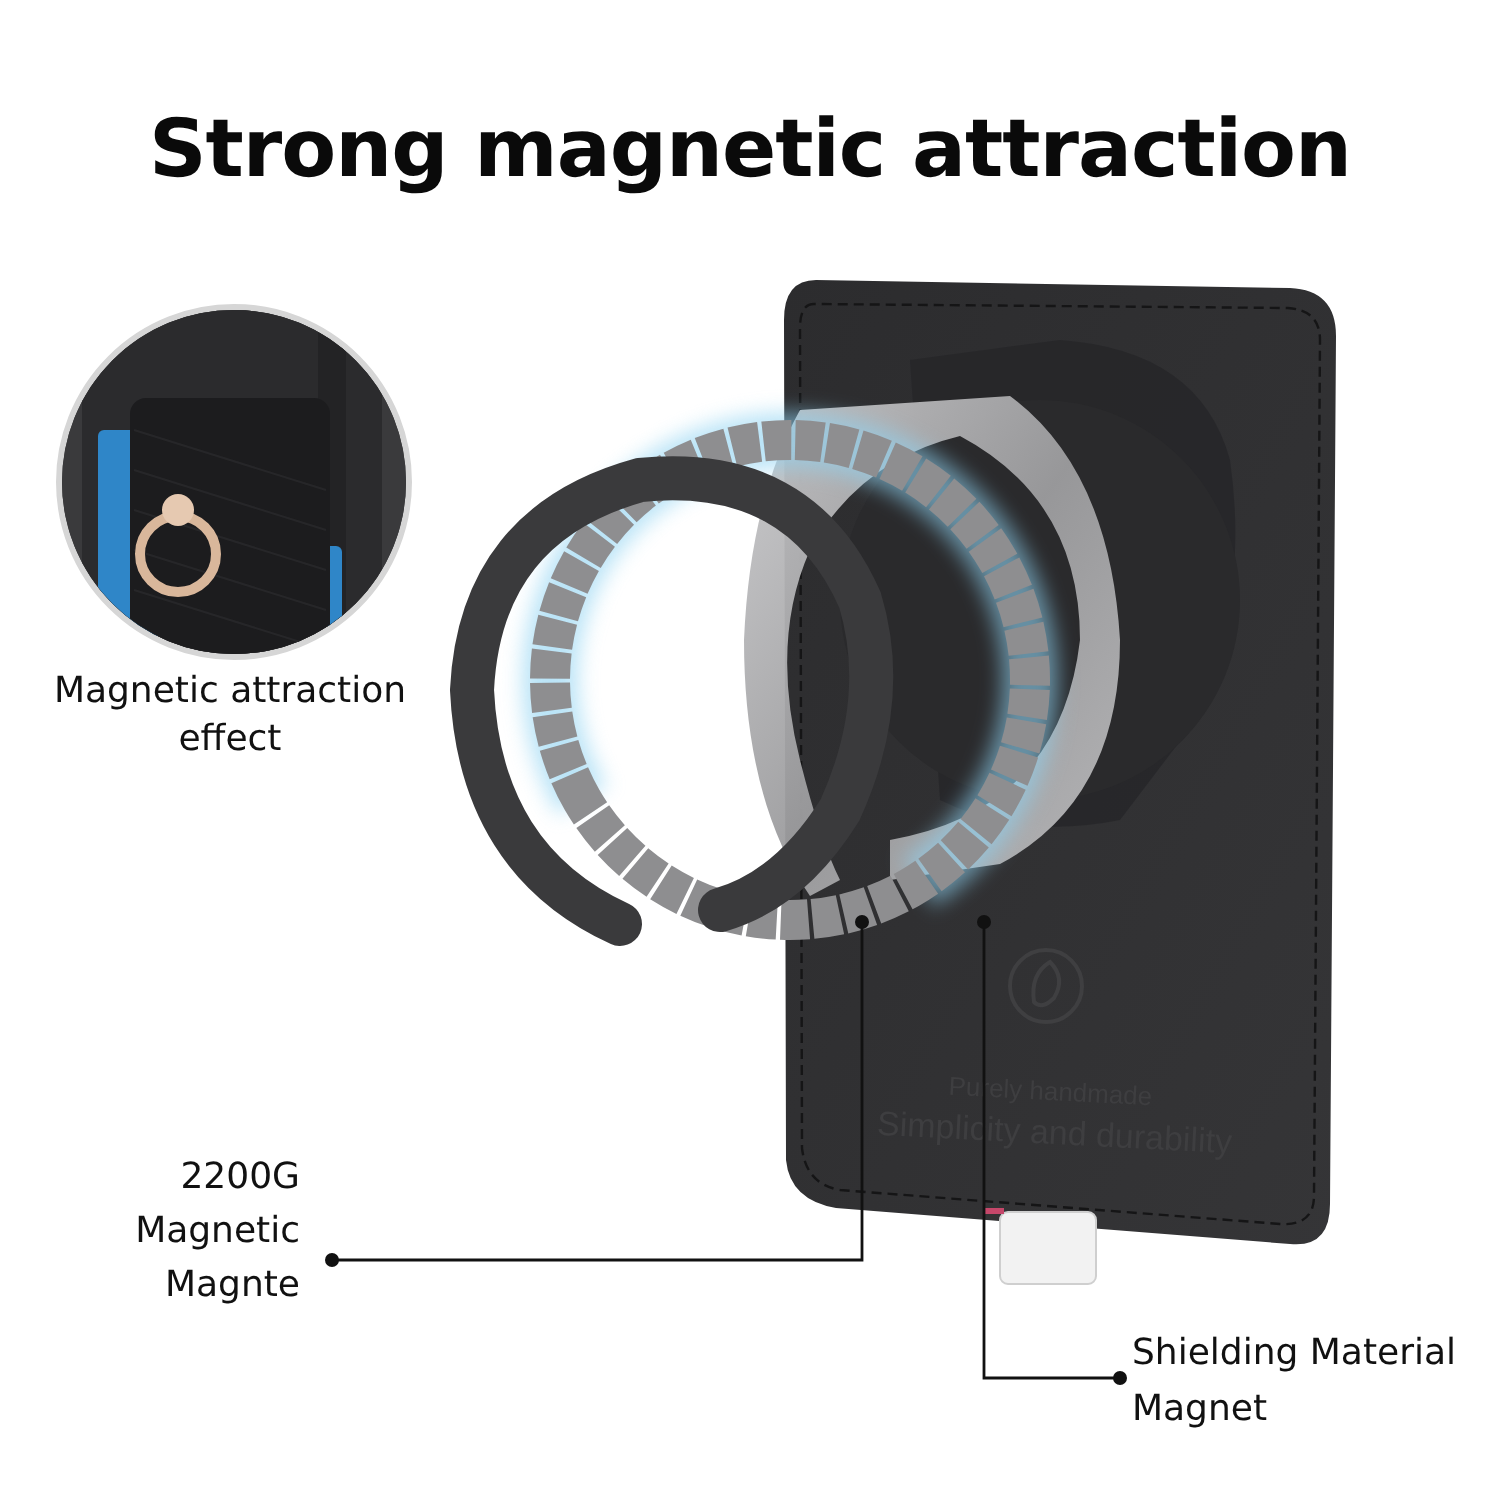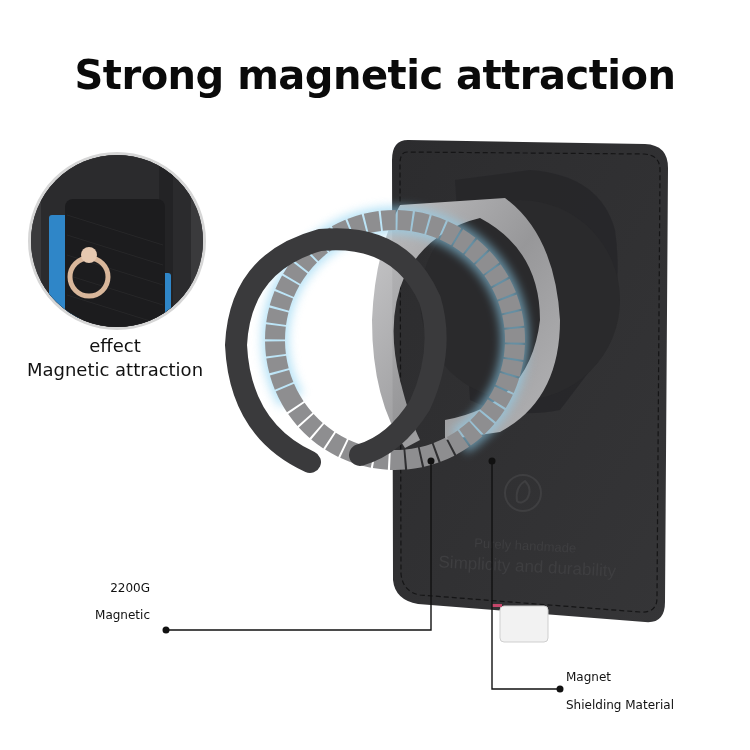--- a/index.html
+++ b/index.html
@@ -1,21 +1,21 @@
 <!DOCTYPE html>
 <html><head>
 <meta charset="utf-8">
 <style>
   html, body { margin:0; padding:0; background:#ffffff; }
   body { width:750px; height:750px; position:relative; overflow:hidden; font-family:"Liberation Sans", sans-serif; color:#111; }
   .title { position:absolute; left:0; top:20px; width:750px; text-align:center; font-family:"DejaVu Sans", sans-serif; font-weight:bold; font-size:40px; letter-spacing:-0.5px; color:#0a0a0a;margin-top:32px; }
   .inset { position:absolute; left:28px; top:152px; width:172px; height:172px; border-radius:50%; border:3px solid #d6d6d6; overflow:hidden; background:#2f2f31; }
   .inset-label { position:absolute; left:0; top:334px; width:230px; text-align:center; font-family:"DejaVu Sans", sans-serif; font-size:18px; line-height:24px; color:#111; }
   .scene { position:absolute; left:0; top:0; width:750px; height:750px; }
-  .callout { position:absolute; font-family:"DejaVu Sans", sans-serif; font-size:12px; line-height:27px; color:#111; }
+  .callout { position:absolute; font-family:"DejaVu Sans", sans-serif; font-size:18px; line-height:27px; color:#111; }
   .callout-left { right:600px; top:575px; text-align:right; white-space:nowrap; }
   .callout-right { left:566px; top:663px; text-align:left; white-space:nowrap; line-height:28px; }
 </style>
 </head>
 <body>
 
 <div class="title">Strong magnetic attraction</div>
 
 <div class="inset">
   <svg width="172" height="172" viewBox="0 0 172 172">
@@ -30,22 +30,22 @@
         <line x1="36" y1="80" x2="132" y2="110"></line>
       <line x1="36" y1="100" x2="132" y2="130"></line>
         <line x1="36" y1="120" x2="132" y2="150"></line>
       <line x1="36" y1="140" x2="132" y2="170"></line>
     </g>
     <circle cx="58" cy="122" r="19" fill="none" stroke="#d9b79b" stroke-width="5"></circle>
     <circle cx="58" cy="100" r="8" fill="#e6c9b1"></circle>
   </svg>
 </div>
 <div class="inset-label">
+  <div>Magnetic attraction</div>
   <div>effect</div>
-  <div>Magnetic attraction</div>
 </div>
 
 <svg class="scene" width="750" height="750" viewBox="0 0 750 750">
   <defs>
     <filter id="glow" x="-20%" y="-20%" width="140%" height="140%">
       <feGaussianBlur stdDeviation="5"></feGaussianBlur>
     </filter>
     <linearGradient id="cardg" x1="0" y1="0" x2="1" y2="1">
       <stop offset="0" stop-color="#2c2c2e"></stop>
       <stop offset="1" stop-color="#353537"></stop>
@@ -98,18 +98,19 @@
   <g stroke="#111" stroke-width="1.4" fill="none">
     <polyline points="492,462 492,689 560,689"></polyline>
   </g>
   <circle cx="492" cy="461" r="3.5" fill="#111"></circle>
   <circle cx="560" cy="689" r="3.5" fill="#111"></circle>
 </svg>
 
 <div class="callout callout-left">
   <div>2200G</div>
   <div>Magnetic</div>
+  <div>Magnte</div>
 </div>
 
 <div class="callout callout-right">
+  <div>Shielding Material</div>
   <div>Magnet</div>
-  <div>Shielding Material</div>
 </div>
 
 </body></html>

